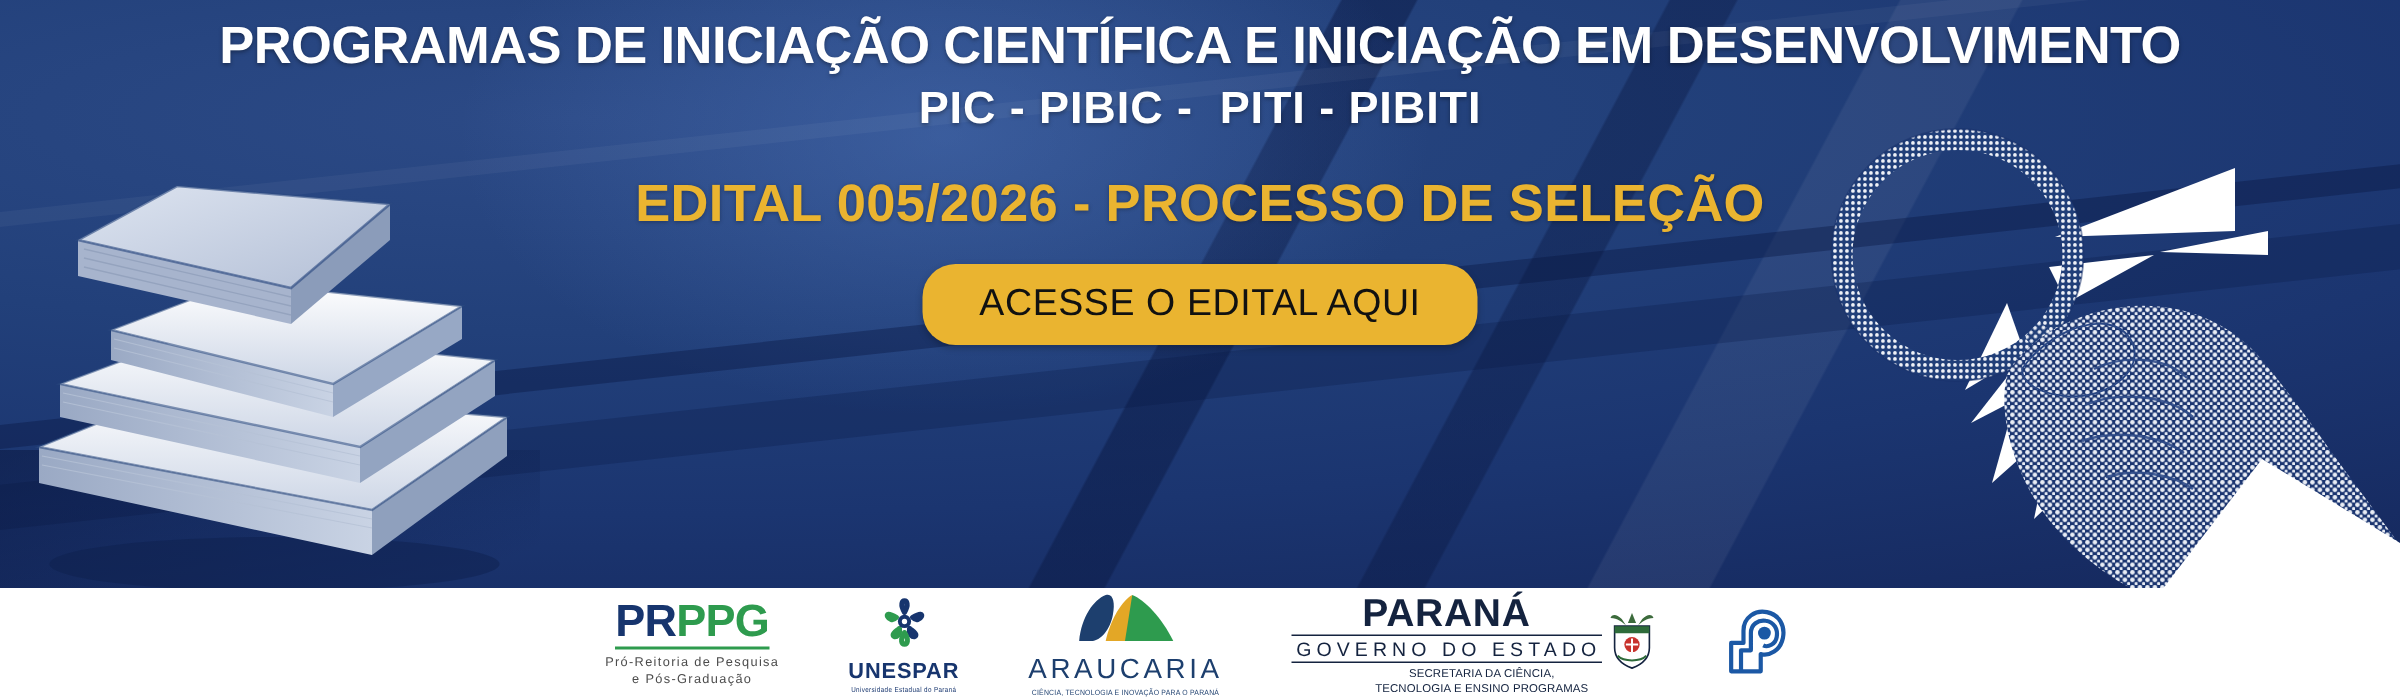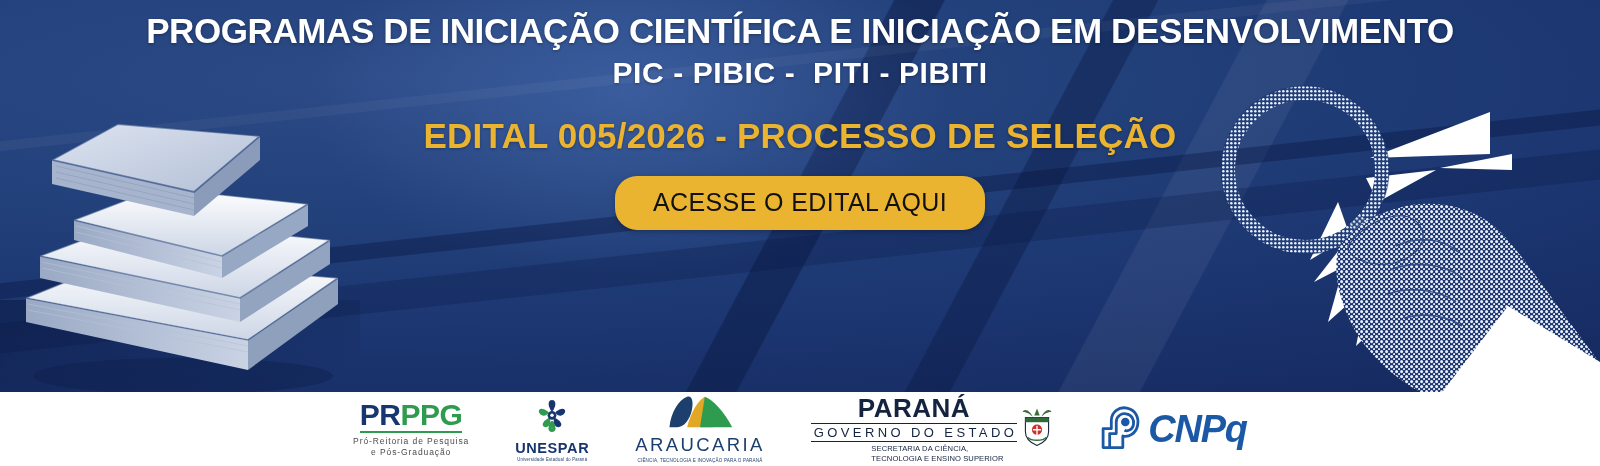--- a/index.html
+++ b/index.html
@@ -203,20 +203,21 @@
     padding: 1px 0 1px 3px;
     margin-top: 2px;
     width: 100%;
     box-sizing: border-box;
     text-align: center;
   }
   .parana-sec {
     color: #14233f;
     font-size: 7.6px;
     letter-spacing: 0.1px;
+    text-align: center;
     line-height: 9.5px;
     margin-top: 2px;
     margin-left: 47px;
   }
 
   .cnpq { display:flex; align-items:center; gap: 2px; }
   .cnpq-word {
     color: #1b58a5;
     font-weight: 700;
     font-style: italic;
@@ -404,21 +405,21 @@
       </div>
     </div>
 
     <div class="logo">
       <div class="parana">
         <div class="parana-text">
           <div class="parana-word">PARANÁ</div>
           <div class="parana-gov">GOVERNO DO ESTADO</div>
           <div class="parana-sec">
             <div>SECRETARIA DA CIÊNCIA,</div>
-            <div>TECNOLOGIA E ENSINO SUPERIOR</div>
+            <div>TECNOLOGIA E ENSINO PROGRAMAS</div>
           </div>
         </div>
         <span>
           <svg width="30" height="40" viewBox="0 0 44 58" aria-hidden="true">
             <path d="M12 8 C 6 2, 2 4, 1 7 C 8 7, 12 11, 16 14 Z" fill="#3c6b3c"></path>
             <path d="M32 8 C 38 2, 42 4, 43 7 C 36 7, 32 11, 28 14 Z" fill="#3c6b3c"></path>
             <path d="M22 2 L 26 12 L 18 12 Z" fill="#3c6b3c"></path>
             <path d="M5 15 L39 15 L39 36 C 39 47, 30 53, 22 56 C 14 53, 5 47, 5 36 Z" fill="#ffffff" stroke="#14233f" stroke-width="1.6"></path>
             <path d="M5 15 L39 15 L39 22 L5 22 Z" fill="#2e6b3a"></path>
             <circle cx="22" cy="33" r="7.5" fill="#c8322c"></circle>
@@ -433,18 +434,17 @@
       <div class="cnpq">
         <span>
           <svg width="48" height="46" viewBox="0 0 58 56" aria-hidden="true">
             <g fill="none" stroke="#1b58a5" stroke-width="3.4" stroke-linejoin="round">
               <path d="M6 53 L6 30 L16 30 L16 20 C 16 9, 26 3, 35 5 C 45 7, 50 16, 48 26 C 46 36, 37 41, 30 39 L 30 53 Z"></path>
               <path d="M14 53 L14 36 L22 36 L22 22 C 22 15, 28 11, 34 12 C 41 13, 44 19, 43 25 C 42 31, 36 34, 32 32"></path>
             </g>
             <circle cx="33" cy="22" r="5.2" fill="#1b58a5"></circle>
           </svg>
         </span>
-        <div class="cnpq-word">CNPq</div>
       </div>
     </div>
 
   </div>
 </div>
 
 </body></html>

